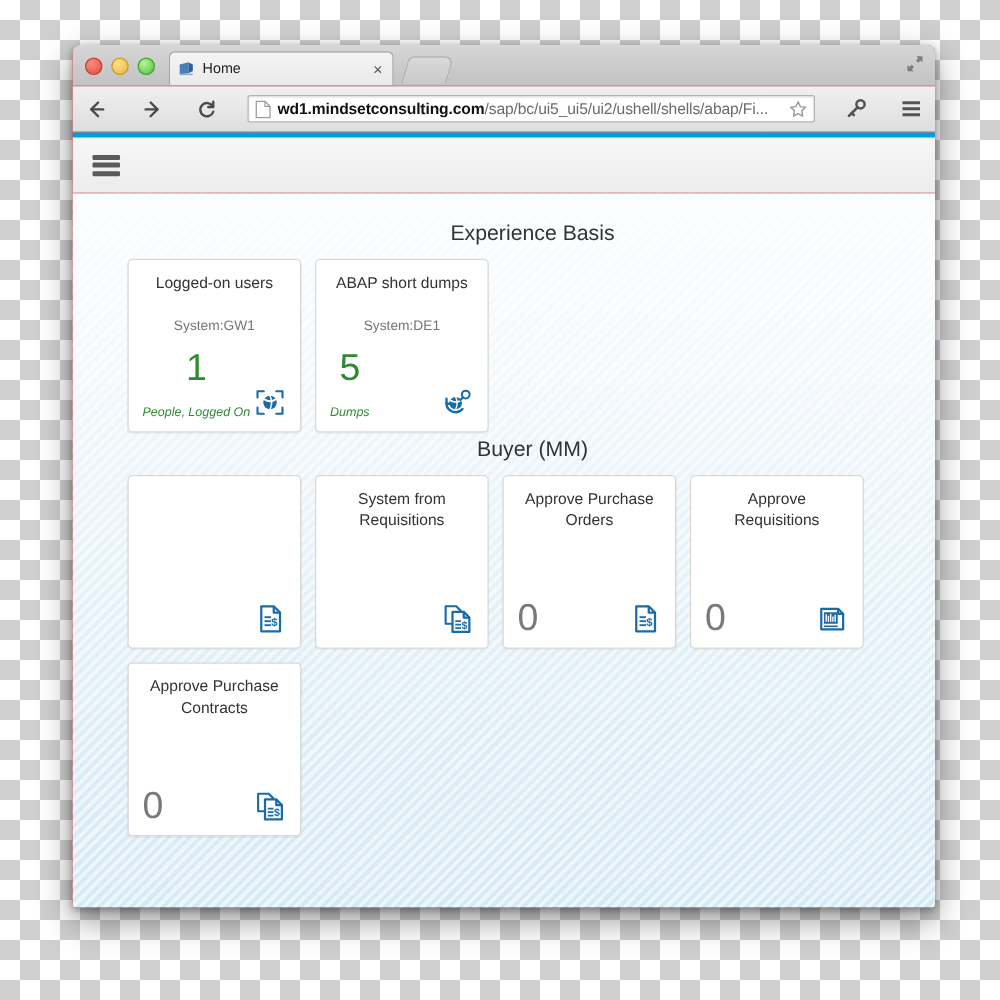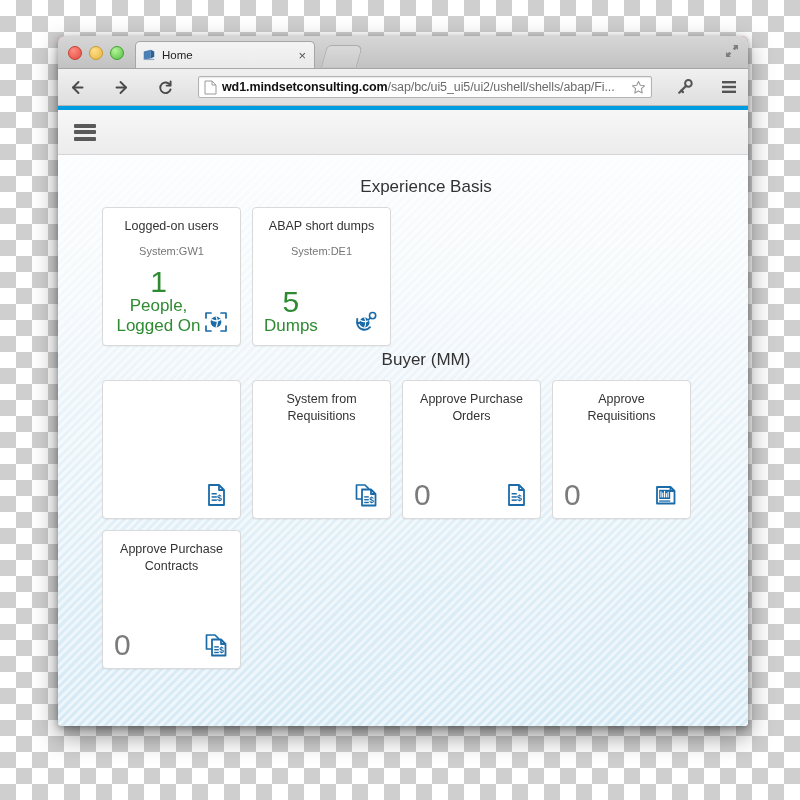--- a/index.html
+++ b/index.html
@@ -177,37 +177,38 @@
     box-shadow: 0 1px 1px rgba(0,0,0,0.05);
   }
   .tile-title {
     font-size: 12.5px;
     color: #333333;
     line-height: 1.35;
   }
   .tile-sub {
     font-size: 11px;
     color: #757575;
-    margin-top: 10px;
+    margin-top: 20px;
   }
   .tile-foot {
     margin-top: auto;
     display: flex; align-items: flex-end; justify-content: space-between;
   }
   .tile-num {
     font-size: 30px;
     line-height: 0.95;
     font-weight: normal;
   }
   .tile-num.green { color: #2e8b32; }
   .tile-num.grey  { color: #7a7a7a; }
   .tile-unit {
-    font-size: 17px;
+    font-size: 10px;
     color: #2e8b32;
-    margin-top: 0;
+    margin-top: 16px;
+    font-style: italic;
   }
   .tile-metric { display: flex; flex-direction: column; }
   .tile-icon { width: 26px; height: 26px; flex: 0 0 auto; margin-bottom: 1px; }
 </style>
 </head>
 <body>
 
 <div id="backdrop"></div>
 
 <div id="window">

